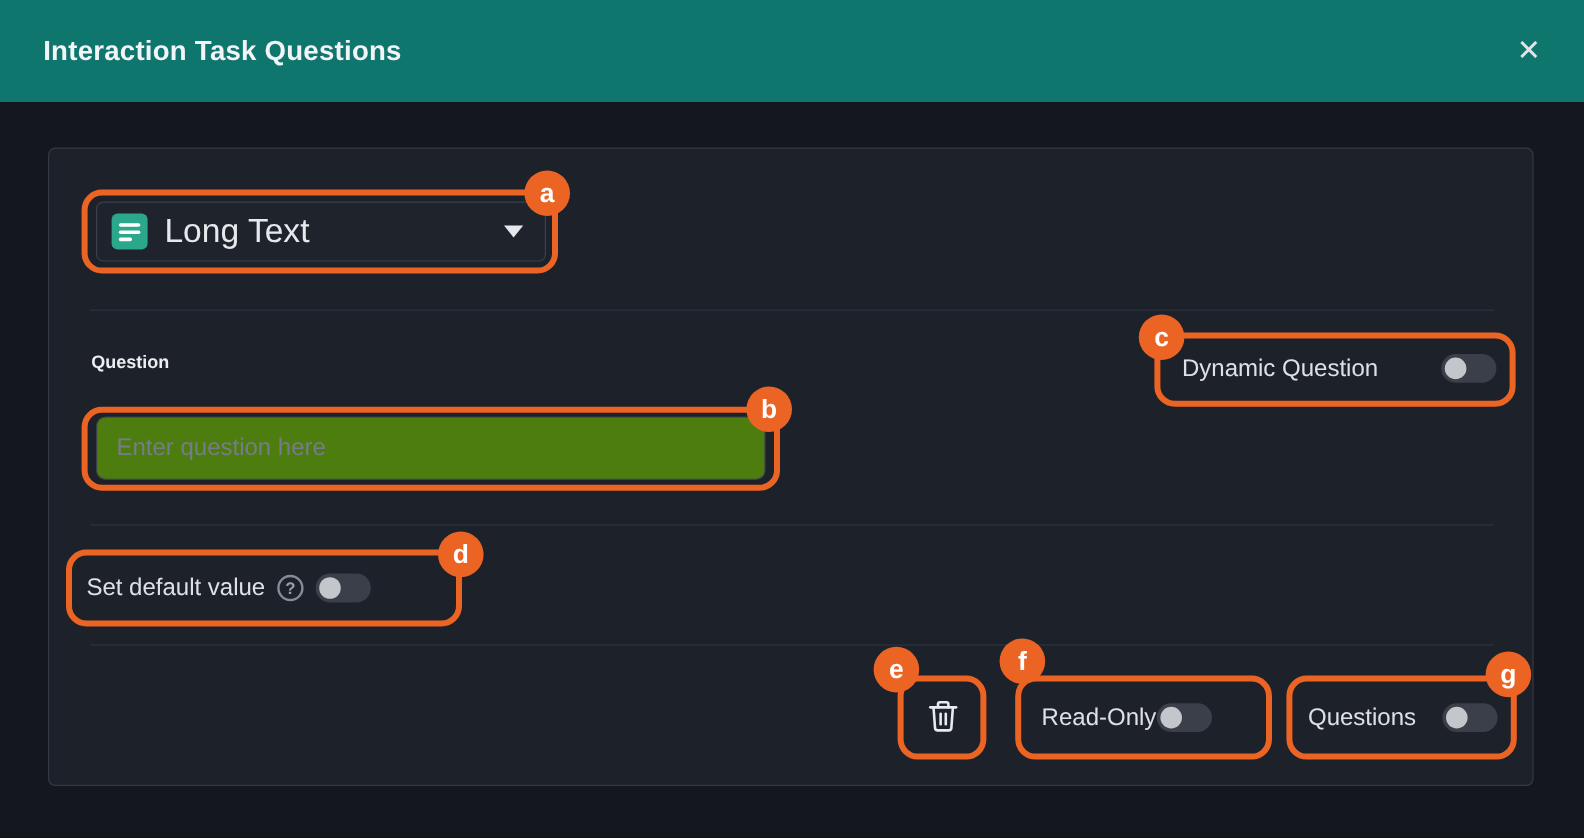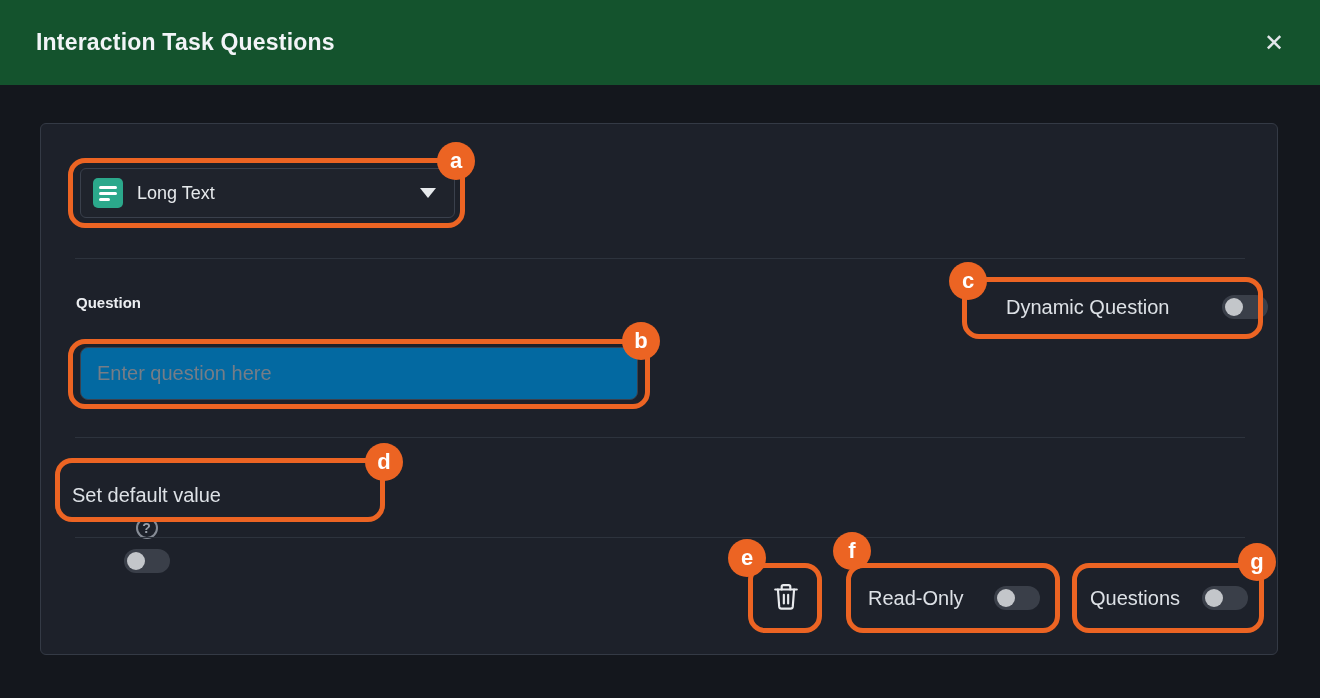--- a/index.html
+++ b/index.html
@@ -7,21 +7,21 @@
   body { font-family:"Liberation Sans", sans-serif; }
 
   .screen {
     position:relative; width:1320px; height:698px;
     background:#14171d; overflow:hidden;
   }
 
   
   .modal-header {
     position:absolute; left:0; top:0; width:1320px; height:85px;
-    background:#14532d; display:flex; align-items:center;
+    background:#0f766e; display:flex; align-items:center;
   }
   .modal-title {
     margin-left:36px; font-size:23px; font-weight:bold; color:#f2f4f7;
     letter-spacing:0.2px;
   }
   .close-btn {
     position:absolute; right:26px; top:50%; transform:translateY(-50%);
     width:40px; height:40px; display:flex; align-items:center; justify-content:center;
     font-size:24px; color:#e2e6ea; cursor:pointer; background:none; border:none;
     font-family:"Liberation Sans", sans-serif;
@@ -44,56 +44,56 @@
   .type-dropdown {
     position:absolute; left:80px; top:168px; width:375px; height:50px;
     background:#1f232c; border:1px solid #3a404c; border-radius:6px;
     display:flex; align-items:center; cursor:pointer;
   }
   .type-icon {
     width:30px; height:30px; margin-left:12px; border-radius:5px;
     background:#2ba88b; display:flex; align-items:center; justify-content:center;
     flex:0 0 auto;
   }
-  .type-label { margin-left:14px; font-size:18px; color:#e6e9ec; flex:1; }
+  .type-label { margin-left:14px; font-size:28px; color:#e6e9ec; flex:1; }
   .dropdown-caret {
     margin-right:18px; width:0; height:0;
     border-left:8px solid transparent; border-right:8px solid transparent;
     border-top:10px solid #e6e9ec;
   }
 
   
   .question-label {
     position:absolute; left:76px; top:294px;
     font-size:15px; font-weight:bold; color:#eceef1;
   }
   .question-input {
     position:absolute; left:80px; top:347px; width:558px; height:53px;
-    background:#0369a1; border:1px solid #3b414d; border-radius:8px;
+    background:#4d7c0f; border:1px solid #3b414d; border-radius:8px;
     color:#e6e9ec; font-size:20px; padding:0 16px;
     font-family:"Liberation Sans", sans-serif; outline:none;
   }
   .question-input::placeholder { color:#767d87; }
 
   
   .toggle-row { position:absolute; display:flex; align-items:center; }
   .toggle-label { font-size:20px; color:#dde1e6; white-space:nowrap; }
 
   .toggle {
     width:46px; height:24px; border-radius:12px; background:#3a3f49;
     position:relative; cursor:pointer; flex:0 0 auto;
   }
   .toggle .knob {
     position:absolute; left:3px; top:3px; width:18px; height:18px;
     border-radius:50%; background:#c3c6ca;
   }
 
-  .dynamic-row { left:985px; top:289px; width:262px; height:36px; justify-content:space-between;margin-left:21px; }
-  .default-row { left:72px; top:484px; height:32px; gap:10px;flex-direction:column; }
-  .readonly-row { left:868px; top:580px; width:172px; height:36px; justify-content:space-between; }
+  .dynamic-row { left:985px; top:289px; width:262px; height:36px; justify-content:space-between; }
+  .default-row { left:72px; top:474px; height:32px; gap:10px; }
+  .readonly-row { left:868px; top:580px; width:172px; height:36px; justify-content:flex-start; }
   .required-row { left:1090px; top:580px; width:158px; height:36px; justify-content:space-between; }
 
   .help-icon {
     width:22px; height:22px; border-radius:50%; border:2px solid #868c96;
     color:#9aa0aa; font-size:14px; font-weight:bold;
     display:flex; align-items:center; justify-content:center; flex:0 0 auto;
   }
 
   
   .delete-btn {

